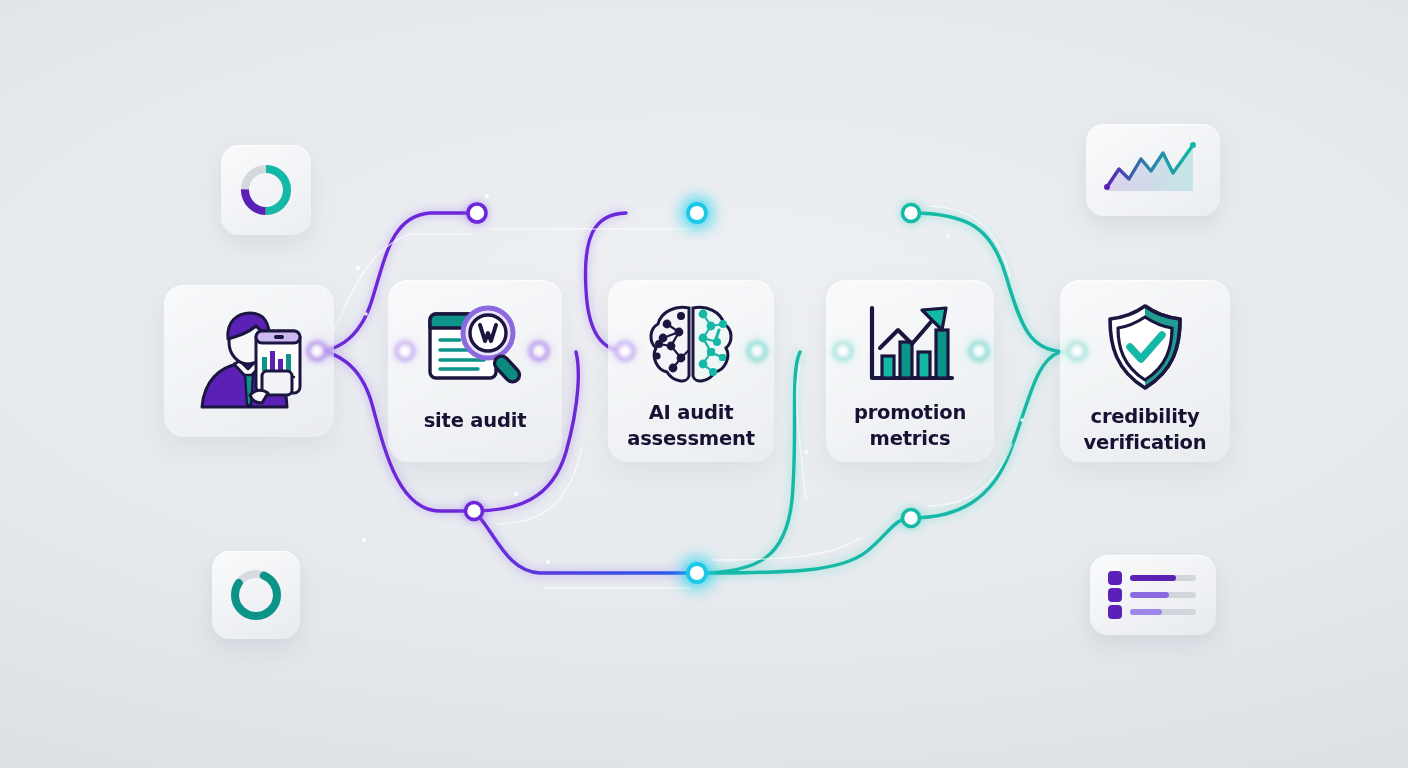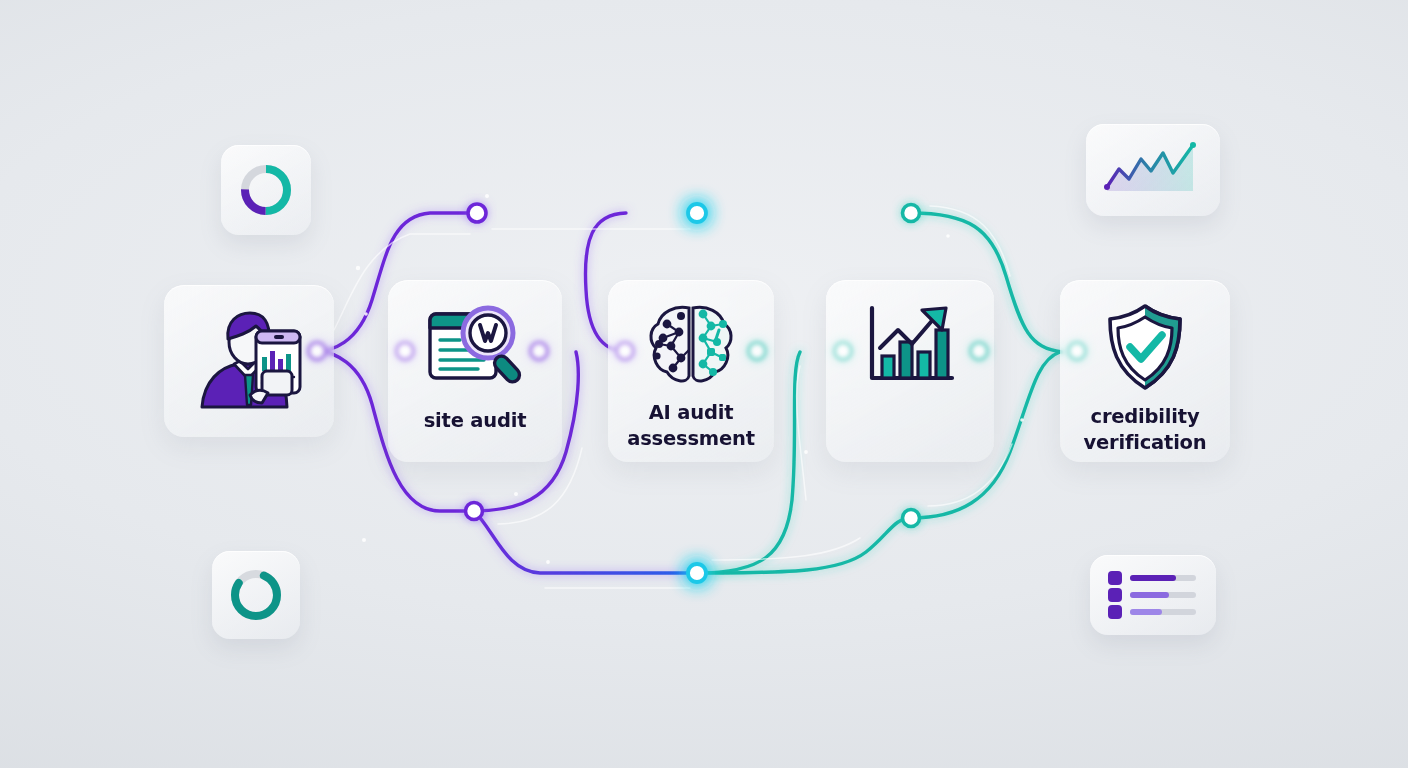--- a/index.html
+++ b/index.html
@@ -325,20 +325,22 @@
       <svg width="96" height="86" viewBox="0 0 96 86">
         <path d="M10 6 V76 H90" fill="none" stroke="#1b1640" stroke-width="4.2" stroke-linecap="round" stroke-linejoin="round"></path>
         <rect x="20" y="54" width="12" height="22" fill="#14b8a6" stroke="#1b1640" stroke-width="3.2"></rect>
         <rect x="38" y="40" width="12" height="36" fill="#0d9488" stroke="#1b1640" stroke-width="3.2"></rect>
         <rect x="56" y="50" width="12" height="26" fill="#14b8a6" stroke="#1b1640" stroke-width="3.2"></rect>
         <rect x="74" y="28" width="12" height="48" fill="#0d9488" stroke="#1b1640" stroke-width="3.2"></rect>
         <path d="M18 46 L36 28 L50 42 L74 14" fill="none" stroke="#1b1640" stroke-width="4" stroke-linecap="round" stroke-linejoin="round"></path>
         <path d="M60 8 L84 6 L80 28 Z" fill="#14b8a6" stroke="#1b1640" stroke-width="3.2" stroke-linejoin="round"></path>
       </svg>
     </div>
+    <div class="lbl">promotion
+metrics</div>
   </div>
 
   <div class="card" id="card-cred">
     <div class="ico">
       <svg width="82" height="90" viewBox="0 0 82 90">
         <path d="M41 4 C30 12 16 16 6 17 C6 44 12 68 41 86 C70 68 76 44 76 17 C66 16 52 12 41 4 Z" fill="#ffffff" stroke="#1b1640" stroke-width="3.6" stroke-linejoin="round"></path>
         <path d="M41 4 C52 12 66 16 76 17 C76 44 70 68 41 86 Z" fill="#0d9488" opacity=".92"></path>
         <path d="M41 4 C52 12 66 16 76 17 C76 44 70 68 41 86" fill="none" stroke="#1b1640" stroke-width="3.6" stroke-linejoin="round"></path>
         <path d="M41 15 C32 21 21 25 14 26 C14 45 19 64 41 78 C63 64 68 45 68 26 C61 25 50 21 41 15 Z" fill="#ffffff" stroke="#1b1640" stroke-width="3.2" stroke-linejoin="round"></path>
         <path d="M26 45 L37 57 L58 33" fill="none" stroke="#14b8a6" stroke-width="7.5" stroke-linecap="round" stroke-linejoin="round"></path>

